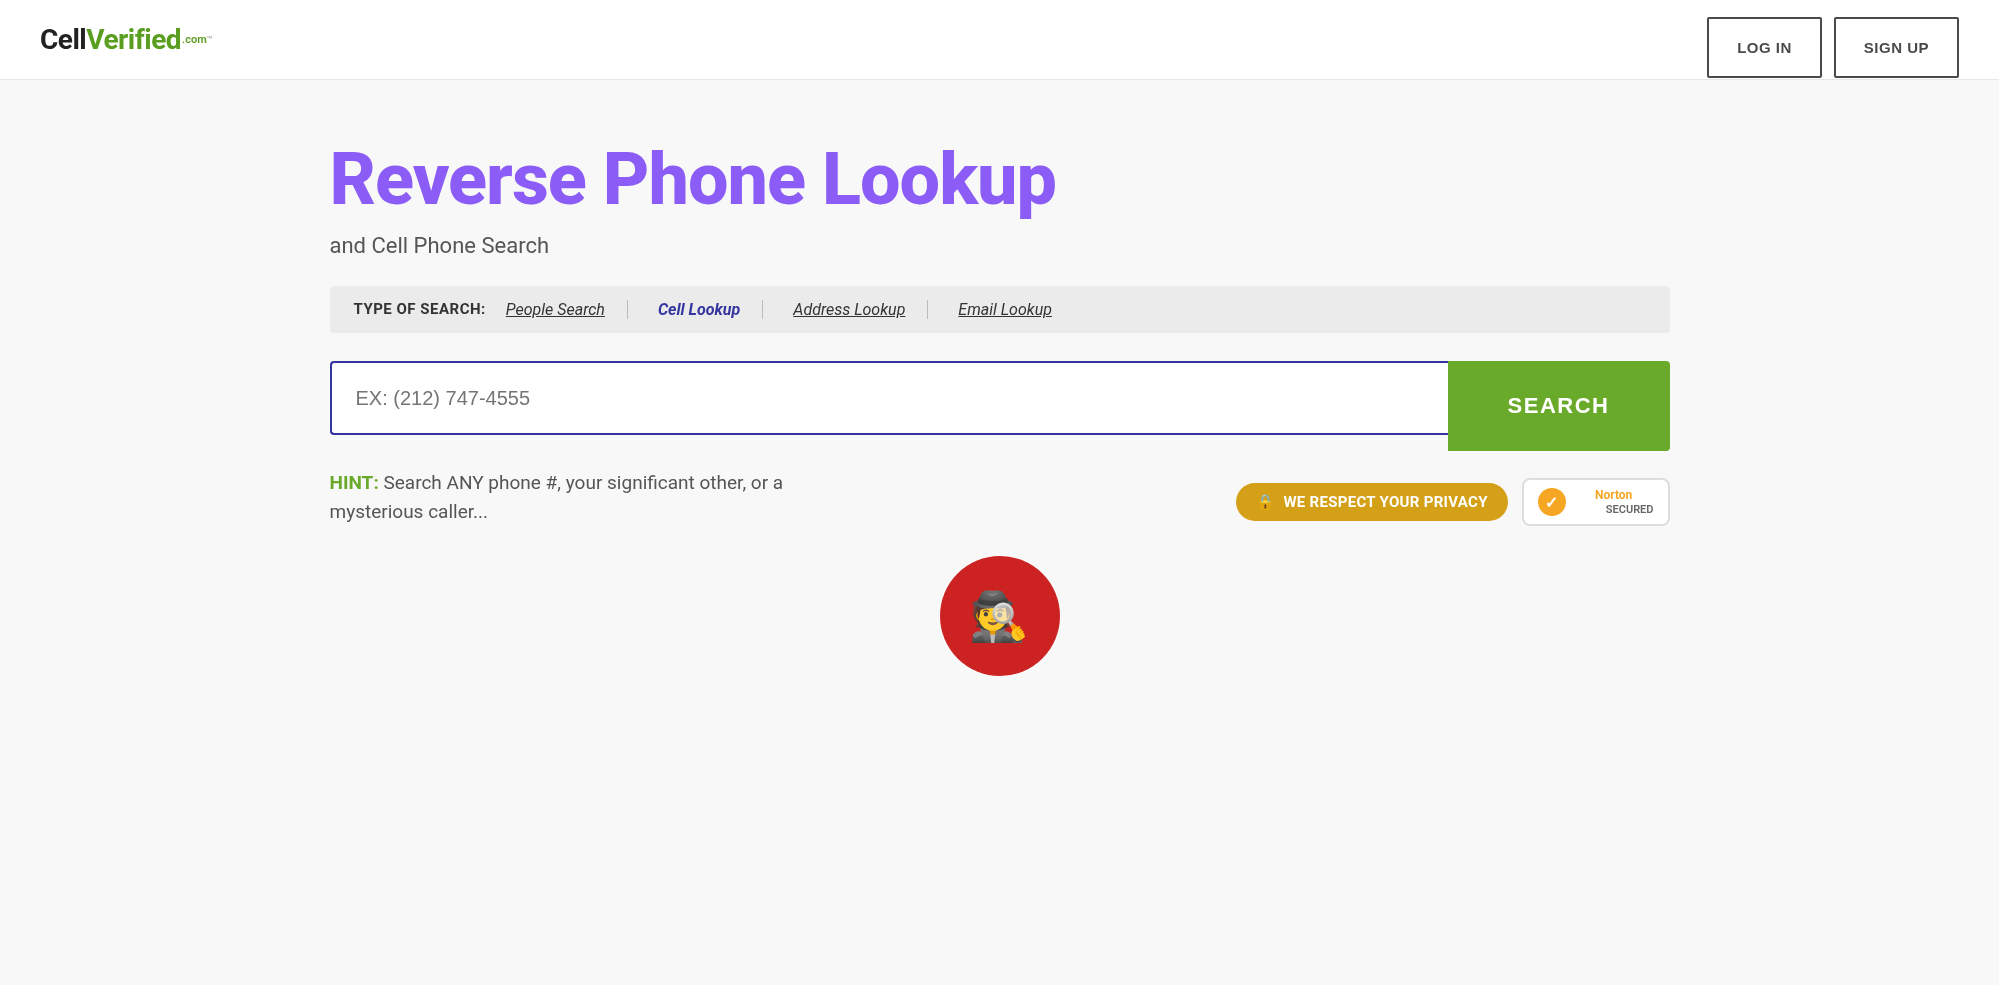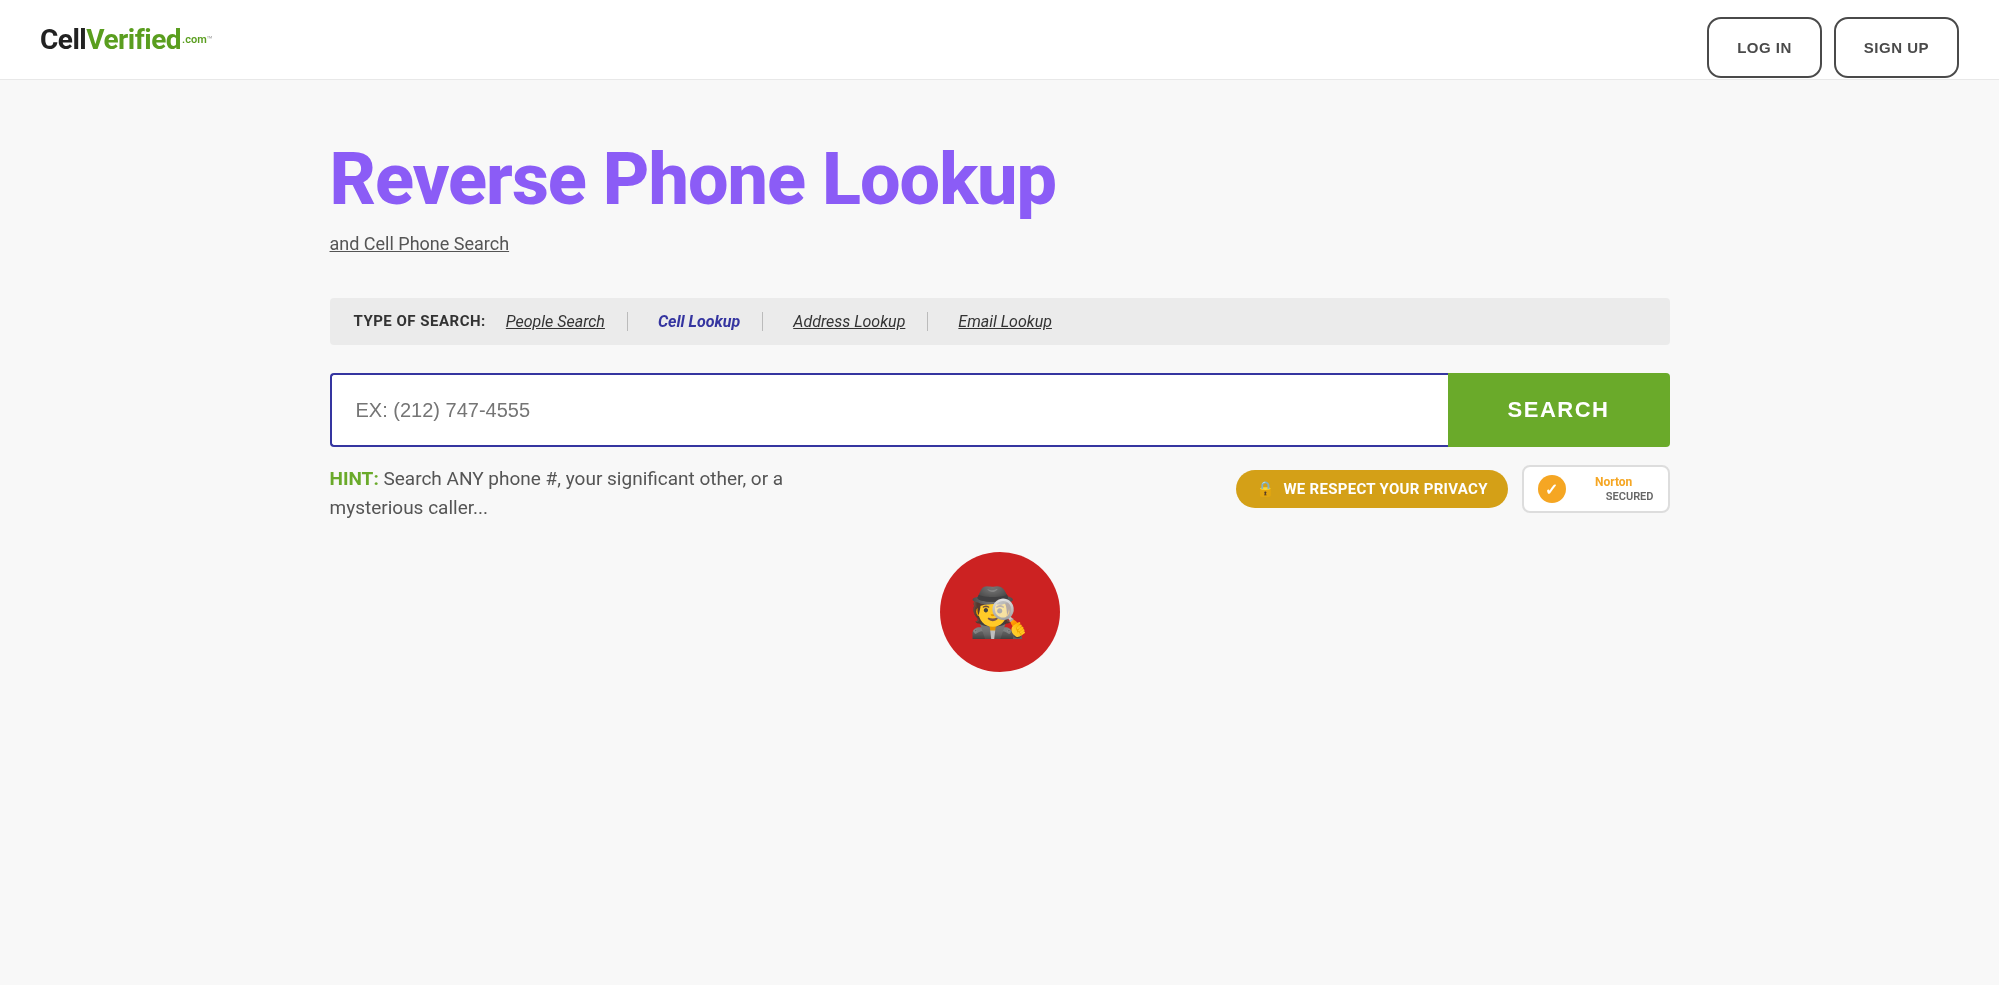--- a/index.html
+++ b/index.html
@@ -67,46 +67,45 @@
 
     .btn-outline {
       border: 2px solid #4a4a4a;
       background: transparent;
       color: #4a4a4a;
       padding: 20px 28px;
       font-size: 15px;
       font-weight: 700;
       letter-spacing: 0.5px;
       cursor: pointer;
-      border-radius: 14px;
+      border-radius: 2px;
       margin-top: 16px;
     }
 
     
     .main {
       max-width: 1500px;
       margin: 0 auto;
       padding: 60px 80px 40px;
     }
 
     .page-title {
       font-size: 72px;
       font-weight: 800;
       color: #8b5cf6;
       line-height: 1.1;
       margin-bottom: 14px;
       letter-spacing: -1px;
     }
 
     .page-subtitle {
-      font-size: 18px;
+      font-size: 22px;
       color: #555;
-      margin-bottom: 44px;
+      margin-bottom: 28px;
       font-weight: 400;
-      text-decoration: underline;
     }
 
     
     .search-type-bar {
       background: #ebebeb;
       border-radius: 4px;
       padding: 14px 24px;
       display: flex;
       align-items: flex-start;
       gap: 0;
@@ -179,28 +178,28 @@
     .search-btn {
       background: #6aaa2a;
       color: #fff;
       border: none;
       border-radius: 0 4px 4px 0;
       padding: 0 60px;
       font-size: 22px;
       font-weight: 800;
       letter-spacing: 1.5px;
       cursor: pointer;
-      height: 74px;
+      height: 90px;
       white-space: nowrap;
     }
 
     
     .bottom-row {
       display: flex;
-      align-items: flex-start;
+      align-items: flex-end;
       justify-content: space-between;
       max-width: 1400px;
     }
 
     .hint-text {
       font-size: 19px;
       color: #555;
       line-height: 1.5;
       max-width: 550px;
     }

